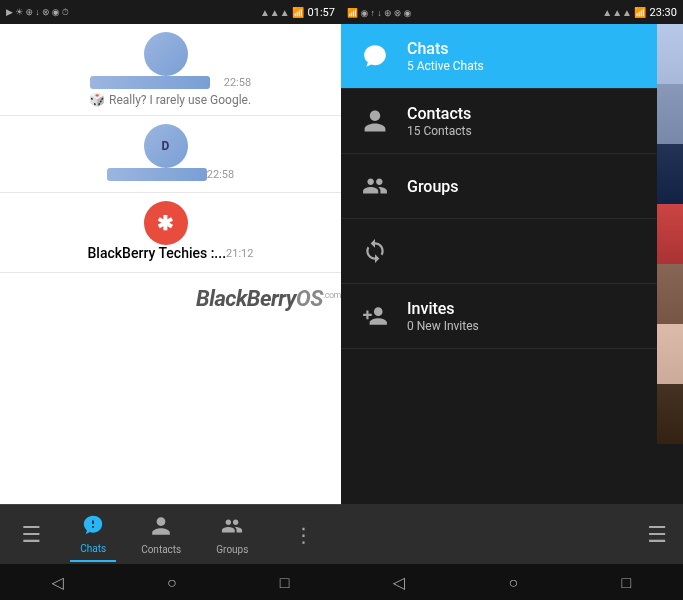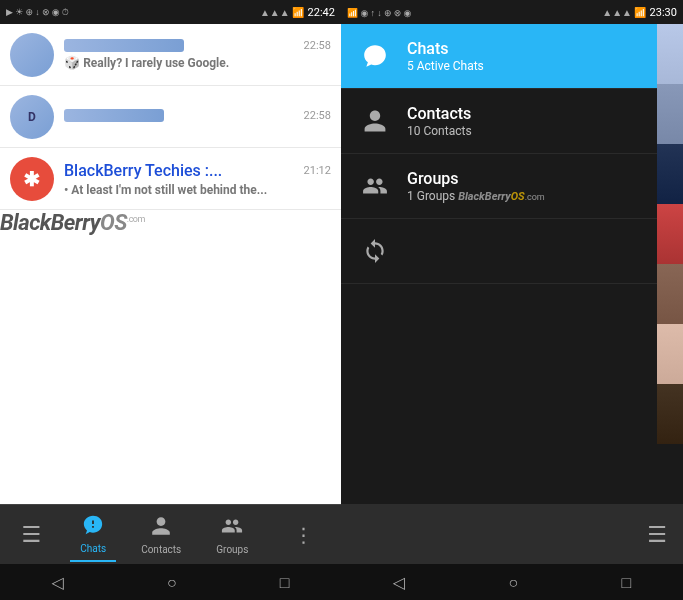--- a/index.html
+++ b/index.html
@@ -50,20 +50,21 @@
       overflow: hidden;
     }
 
     .chat-item {
       display: flex;
       align-items: center;
       padding: 8px 10px;
       border-bottom: 1px solid #e8e8e8;
       background: #fff;
       min-height: 62px;
+      flex-direction: column;
     }
 
     .chat-avatar {
       width: 44px;
       height: 44px;
       border-radius: 22px;
       background: #ccc;
       flex-shrink: 0;
       margin-right: 10px;
       overflow: hidden;
@@ -85,23 +86,23 @@
     }
 
     .chat-name-row {
       display: flex;
       justify-content: space-between;
       align-items: center;
       margin-bottom: 3px;
     }
 
     .chat-name {
-      font-size: 16px;
+      font-size: 14px;
       font-weight: 500;
-      color: #1d4ed8;
+      color: #000000;
       white-space: nowrap;
       overflow: hidden;
       text-overflow: ellipsis;
       max-width: 190px;
     }
 
     .blurred-text {
       display: inline-block;
       background: linear-gradient(90deg, #9bb5e0, #7a9fd4);
       color: transparent;
@@ -115,33 +116,33 @@
       color: #999;
       flex-shrink: 0;
     }
 
     .chat-preview {
       font-size: 12px;
       color: #777;
       white-space: nowrap;
       overflow: hidden;
       text-overflow: ellipsis;
-      font-weight: bold;
     }
 
     .emoji {
       font-size: 13px;
     }
 
     .logo-area {
       flex: 1;
       display: flex;
       align-items: center;
-      justify-content: flex-start;
+      justify-content: flex-end;
       background: #fff;
+      margin-top: 13px;
     }
 
     .bbos-logo {
       font-size: 22px;
       font-style: italic;
       font-weight: bold;
       color: #555;
       letter-spacing: -0.5px;
     }
 
@@ -319,21 +320,21 @@
 
 <div class="left-panel">
 
   <div class="status-bar">
     <div class="status-bar-left">
 
       <span style="font-size:9px; color:#aaa;">▶ ☀ ⊕ ↓ ⊗ ◉ ⏱</span>
     </div>
     <div class="status-bar-right">
       <span style="font-size:10px; color:#aaa;">▲▲▲ 📶</span>
-      <span>22:42</span>
+      <span>01:57</span>
     </div>
   </div>
 
   <div class="chat-list">
 
     <div class="chat-item">
       <div class="chat-avatar" style="background: linear-gradient(135deg, #9bb5e0, #7a9fd4);">
       </div>
       <div class="chat-content">
         <div class="chat-name-row">
@@ -361,24 +362,20 @@
 
     <div class="chat-item">
       <div class="chat-avatar avatar-bbm">
         <span style="color:#fff; font-size:20px;">✱</span>
       </div>
       <div class="chat-content">
         <div class="chat-name-row">
           <span class="chat-name">BlackBerry Techies :...</span>
           <span class="chat-time">21:12</span>
         </div>
-        <div class="chat-preview">
-          <span>•</span>
-          <span>At least I'm not still wet behind the...</span>
-        </div>
       </div>
     </div>
 
     <div class="logo-area">
       <div class="bbos-logo">
         <span class="bb" style="font-style:italic; font-weight:bold; color:#555;">BlackBerry</span><span class="os" style="font-style:italic; font-weight:bold; color:#888;">OS</span><sup style="font-size:9px; color:#aaa; font-style:normal; font-weight:normal;">.com</sup>
       </div>
     </div>
   </div>
 
@@ -459,49 +456,54 @@
     </div>
 
     <div class="menu-item">
       <div class="menu-icon-wrap">
         <svg width="26" height="26" viewBox="0 0 24 24" fill="#aaa">
           <path d="M12 12c2.7 0 4.8-2.1 4.8-4.8S14.7 2.4 12 2.4 7.2 4.5 7.2 7.2 9.3 12 12 12zm0 2.4c-3.2 0-9.6 1.6-9.6 4.8v2.4h19.2v-2.4c0-3.2-6.4-4.8-9.6-4.8z"></path>
         </svg>
       </div>
       <div class="menu-text">
         <span class="menu-title">Contacts</span>
-        <span class="menu-subtitle">10 Contacts</span>
+        <span class="menu-subtitle">15 Contacts</span>
       </div>
     </div>
 
     <div class="menu-item">
       <div class="menu-icon-wrap">
         <svg width="26" height="26" viewBox="0 0 24 24" fill="#aaa">
           <path d="M16 11c1.66 0 2.99-1.34 2.99-3S17.66 5 16 5c-1.66 0-3 1.34-3 3s1.34 3 3 3zm-8 0c1.66 0 2.99-1.34 2.99-3S9.66 5 8 5C6.34 5 5 6.34 5 8s1.34 3 3 3zm0 2c-2.33 0-7 1.17-7 3.5V19h14v-2.5c0-2.33-4.67-3.5-7-3.5zm8 0c-.29 0-.62.02-.97.05 1.16.84 1.97 1.97 1.97 3.45V19h6v-2.5c0-2.33-4.67-3.5-7-3.5z"></path>
         </svg>
       </div>
       <div class="menu-text">
         <span class="menu-title">Groups</span>
-        <span class="menu-subtitle">
-          <span>1 Groups</span>
-          <span style="font-style:italic; font-weight:bold; color:rgba(255,255,255,0.5); font-size:11px;">
-            BlackBerry<span style="color:rgba(255,200,0,0.7);">OS</span><span style="font-size:9px; font-weight:normal; font-style:normal;">.com</span>
-          </span>
-        </span>
       </div>
     </div>
 
     <div class="menu-item">
       <div class="menu-icon-wrap">
         <svg width="26" height="26" viewBox="0 0 24 24" fill="#aaa">
           <path d="M12 4V1L8 5l4 4V6c3.31 0 6 2.69 6 6 0 1.01-.25 1.97-.7 2.8l1.46 1.46C19.54 15.03 20 13.57 20 12c0-4.42-3.58-8-8-8zm0 14c-3.31 0-6-2.69-6-6 0-1.01.25-1.97.7-2.8L5.24 7.74C4.46 8.97 4 10.43 4 12c0 4.42 3.58 8 8 8v3l4-4-4-4v3z"></path>
         </svg>
       </div>
     </div>
 
+    <div class="menu-item">
+      <div class="menu-icon-wrap">
+        <svg width="26" height="26" viewBox="0 0 24 24" fill="#aaa">
+          <path d="M15 12c2.21 0 4-1.79 4-4s-1.79-4-4-4-4 1.79-4 4 1.79 4 4 4zm-9-2V7H4v3H1v2h3v3h2v-3h3v-2H6zm9 4c-2.67 0-8 1.34-8 4v2h16v-2c0-2.66-5.33-4-8-4z"></path>
+        </svg>
+      </div>
+      <div class="menu-text">
+        <span class="menu-title">Invites</span>
+        <span class="menu-subtitle">0 New Invites</span>
+      </div>
+    </div>
 
     <div style="flex:1; background:#1a1a1a; height:80px;"></div>
   </div>
 
   <div class="right-bottom-nav">
     <div>
       <span style="font-size:22px; color:#aaa;">☰</span>
     </div>
   </div>
 

